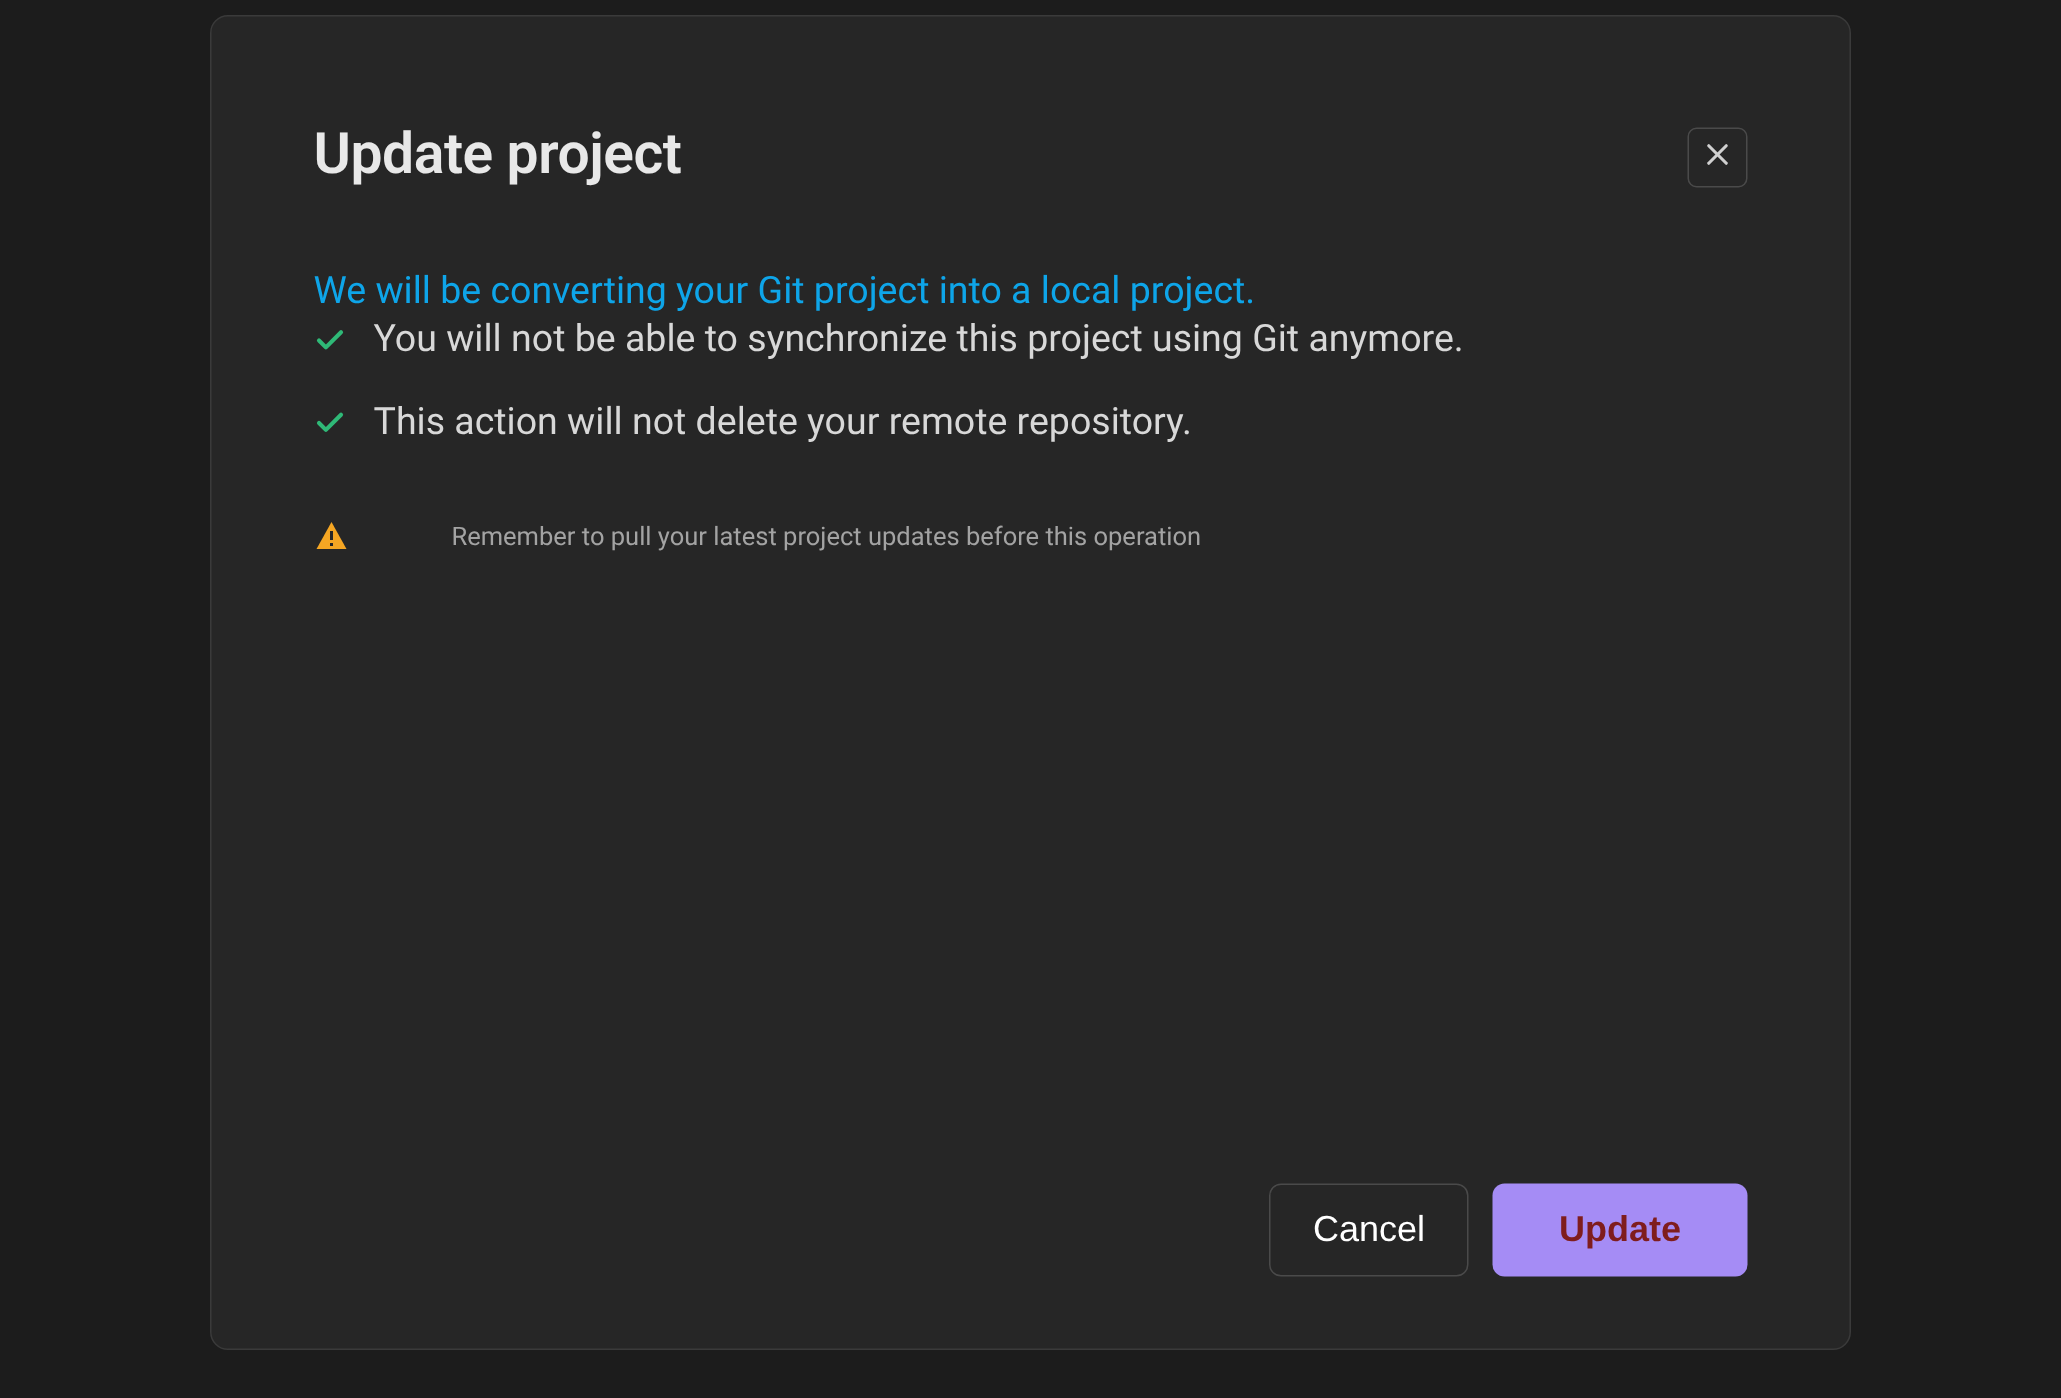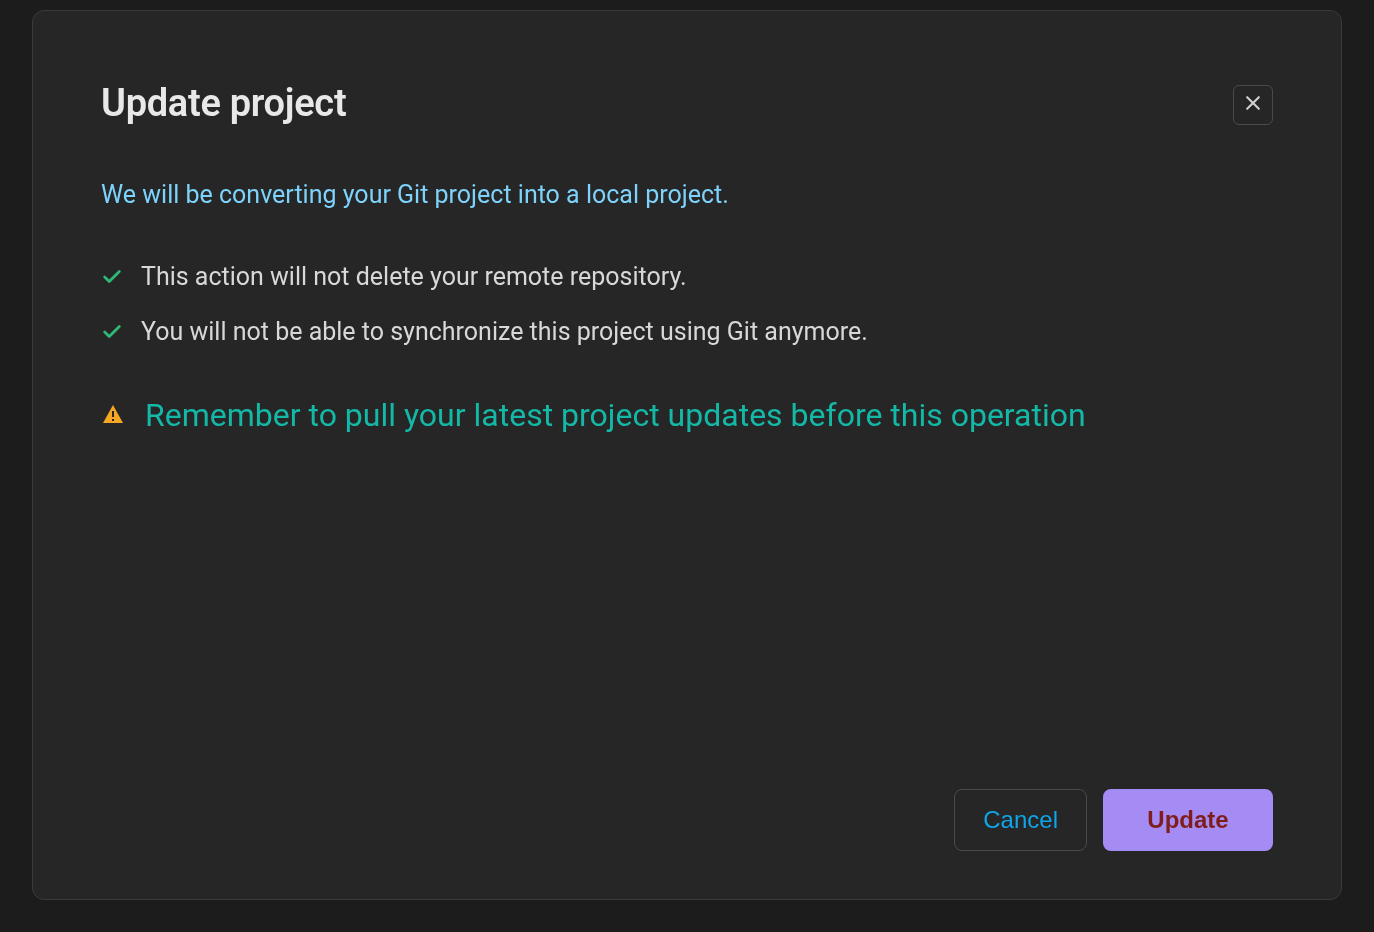--- a/index.html
+++ b/index.html
@@ -11,21 +11,21 @@
       background: #1c1c1c;
       font-family: -apple-system, BlinkMacSystemFont, "Segoe UI", Roboto, Helvetica, Arial, sans-serif;
       width: 1374px;
       height: 932px;
       display: flex;
       align-items: flex-start;
       justify-content: center;
       padding: 10px;
     }
     .dialog {
-      width: 1310px;
+      width: 1094px;
       height: 890px;
       background: #262626;
       border: 1px solid #3a3a3a;
       border-radius: 12px;
       padding: 70px 68px 48px 68px;
       position: relative;
       display: flex;
       flex-direction: column;
     }
     .dialog-header {
@@ -49,24 +49,23 @@
       color: #d0d0d0;
       display: flex;
       align-items: center;
       justify-content: center;
       cursor: pointer;
       font-size: 22px;
       line-height: 1;
       margin-top: 4px;
     }
     .description {
-      color: #7dd3fc;
+      color: #0ea5e9;
       font-size: 25px;
       font-weight: 400;
-      margin-bottom: 50px;
       line-height: 1.4;
     }
     .checklist {
       display: flex;
       flex-direction: column;
       gap: 26px;
       margin-bottom: 50px;
     }
     .check-item {
       display: flex;
@@ -106,23 +105,24 @@
       flex-shrink: 0;
       display: flex;
       align-items: center;
       justify-content: center;
     }
     .warning-icon svg {
       width: 24px;
       height: 24px;
     }
     .warning-text {
-      color: #14b8a6;
-      font-size: 32px;
+      color: #a3a3a3;
+      font-size: 17px;
       font-weight: 400;
+      margin-left: 48px;
     }
     .spacer {
       flex: 1;
     }
     .footer {
       display: flex;
       justify-content: flex-end;
       gap: 16px;
     }
     .btn {
@@ -131,21 +131,21 @@
       font-size: 24px;
       font-weight: 500;
       cursor: pointer;
       min-width: 120px;
       text-align: center;
       border: none;
     }
     .btn-cancel {
       background: transparent;
       border: 1px solid #4a4a4a;
-      color: #0ea5e9;
+      color: #ffffff;
     }
     .btn-primary {
       background: #a58cf5;
       color: #7f1d1d;
       font-weight: 600;
       min-width: 170px;
     }
   </style>
 </head>
 <body>
@@ -165,29 +165,29 @@
 
   <p class="description">We will be converting your Git project into a local project.</p>
 
   <div class="checklist">
     <div class="check-item">
       <span class="check-icon">
         <svg viewBox="0 0 24 24">
             <polyline points="4 12 9 17 20 6"></polyline>
           </svg>
       </span>
-      <span class="check-text">This action will not delete your remote repository.</span>
+      <span class="check-text">You will not be able to synchronize this project using Git anymore.</span>
     </div>
     <div class="check-item">
       <span class="check-icon">
         <svg viewBox="0 0 24 24">
             <polyline points="4 12 9 17 20 6"></polyline>
           </svg>
       </span>
-      <span class="check-text">You will not be able to synchronize this project using Git anymore.</span>
+      <span class="check-text">This action will not delete your remote repository.</span>
     </div>
   </div>
 
   <div class="warning-row">
     <span class="warning-icon">
       <svg viewBox="0 0 24 24">
         <path d="M12 2 L22 20 L2 20 Z" fill="#f5a623"></path>
         <rect x="11" y="8" width="2" height="6" fill="#262626"></rect>
         <rect x="11" y="16" width="2" height="2" fill="#262626"></rect>
       </svg>

